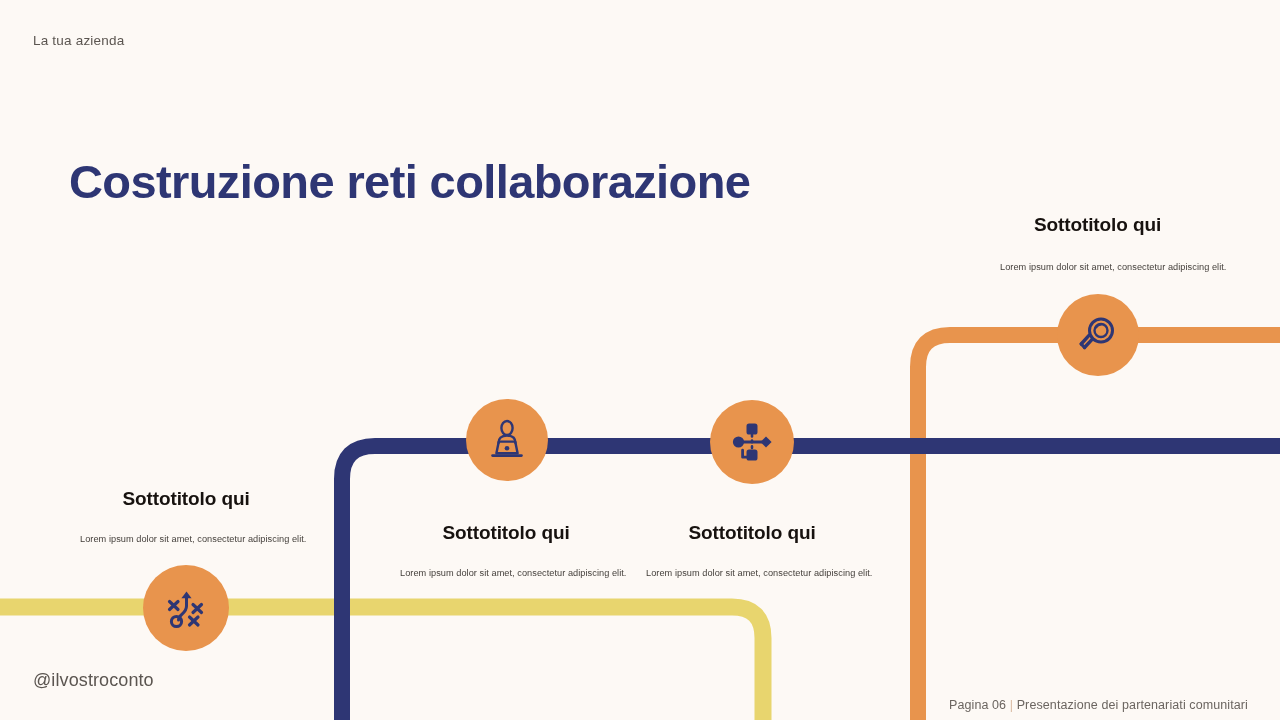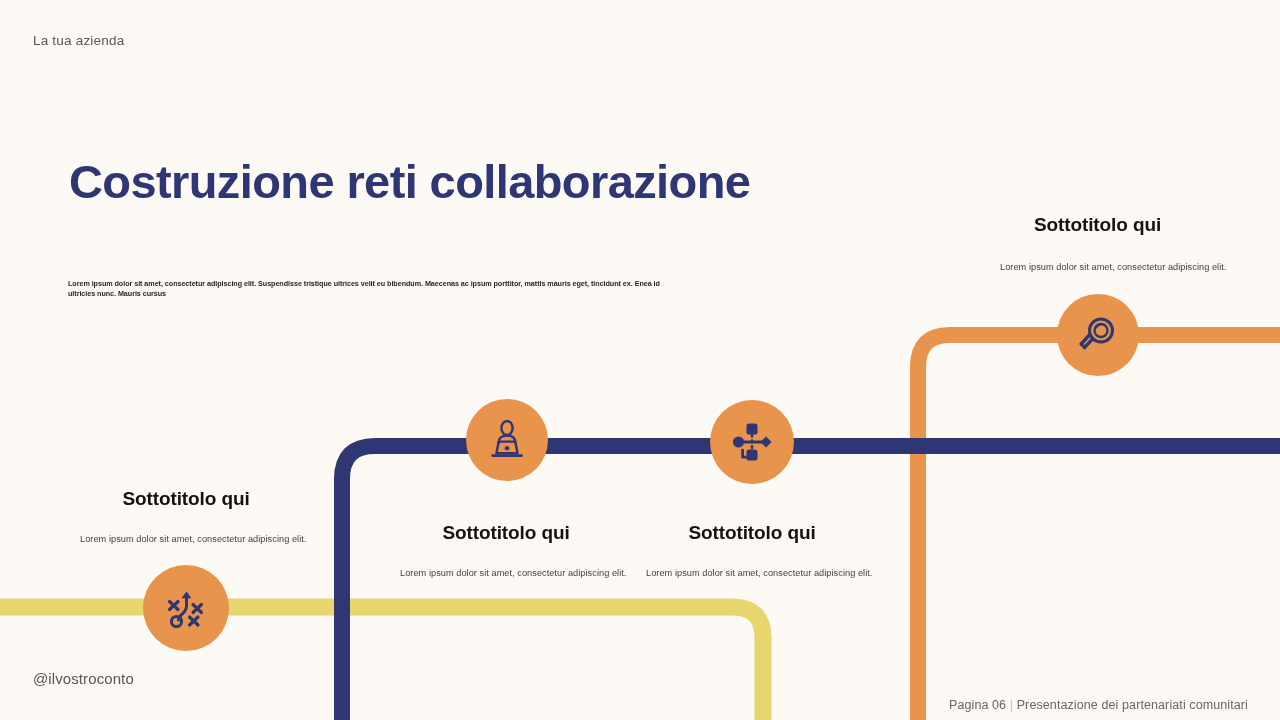--- a/index.html
+++ b/index.html
@@ -121,21 +121,21 @@
   #badge-search      { left: 1057px; top: 294px; width: 82px; height: 82px; }
   #badge-network     { left: 710px; top: 400px; width: 84px; height: 84px; }
   #badge-workstation { left: 466px; top: 399px; width: 82px; height: 82px; }
   #badge-strategy    { left: 143px; top: 565px; width: 86px; height: 86px; }
 
   
   .handle {
     position: absolute;
     left: 33px;
     top: 670px;
-    font-size: 15px;
+    font-size: 18px;
     color: #5B5550;
     letter-spacing: 0.1px;
     z-index: 6;
   }
   .page-info {
     position: absolute;
     right: 32px;
     top: 698px;
     font-size: 12.5px;
     color: #6B6560;
@@ -156,21 +156,20 @@
 
     <path d="M 1290 335 L 950 335 Q 918 335 918 367 L 918 730" fill="none" stroke="#E8944D" stroke-width="16"></path>
 
     <path d="M 1290 446 L 375 446 Q 342 446 342 479 L 342 730" fill="none" stroke="#2E3674" stroke-width="16"></path>
   </svg>
 
   <div class="brand">La tua azienda</div>
 
   <h1 class="main-title">Costruzione reti collaborazione</h1>
 
-  <p class="intro-text">Lorem ipsum dolor sit amet, consectetur adipiscing elit. Suspendisse tristique ultrices velit eu bibendum. Maecenas ac ipsum porttitor, mattis mauris eget, tincidunt ex. Enea id ultricies nunc. Mauris cursus</p>
 
   <div class="badge" id="badge-search">
     <svg width="44" height="44" viewBox="0 0 44 44">
       <circle cx="25" cy="17.5" r="11.5" fill="none" stroke="#2E3674" stroke-width="3"></circle>
       <circle cx="25" cy="17.5" r="6.5" fill="none" stroke="#2E3674" stroke-width="2.4"></circle>
       <path d="M 25 11.6 A 6 6 0 0 0 20.2 14.4" fill="none" stroke="#2E3674" stroke-width="2" stroke-linecap="round"></path>
       <line x1="16.6" y1="25.9" x2="8.5" y2="34.5" stroke="#2E3674" stroke-width="3.4" stroke-linecap="round"></line>
       <line x1="13.0" y1="22.4" x2="5.2" y2="31.0" stroke="#2E3674" stroke-width="3.4" stroke-linecap="round"></line>
       <line x1="5.2" y1="31.0" x2="8.5" y2="34.5" stroke="#2E3674" stroke-width="3.2" stroke-linecap="round"></line>
     </svg>

